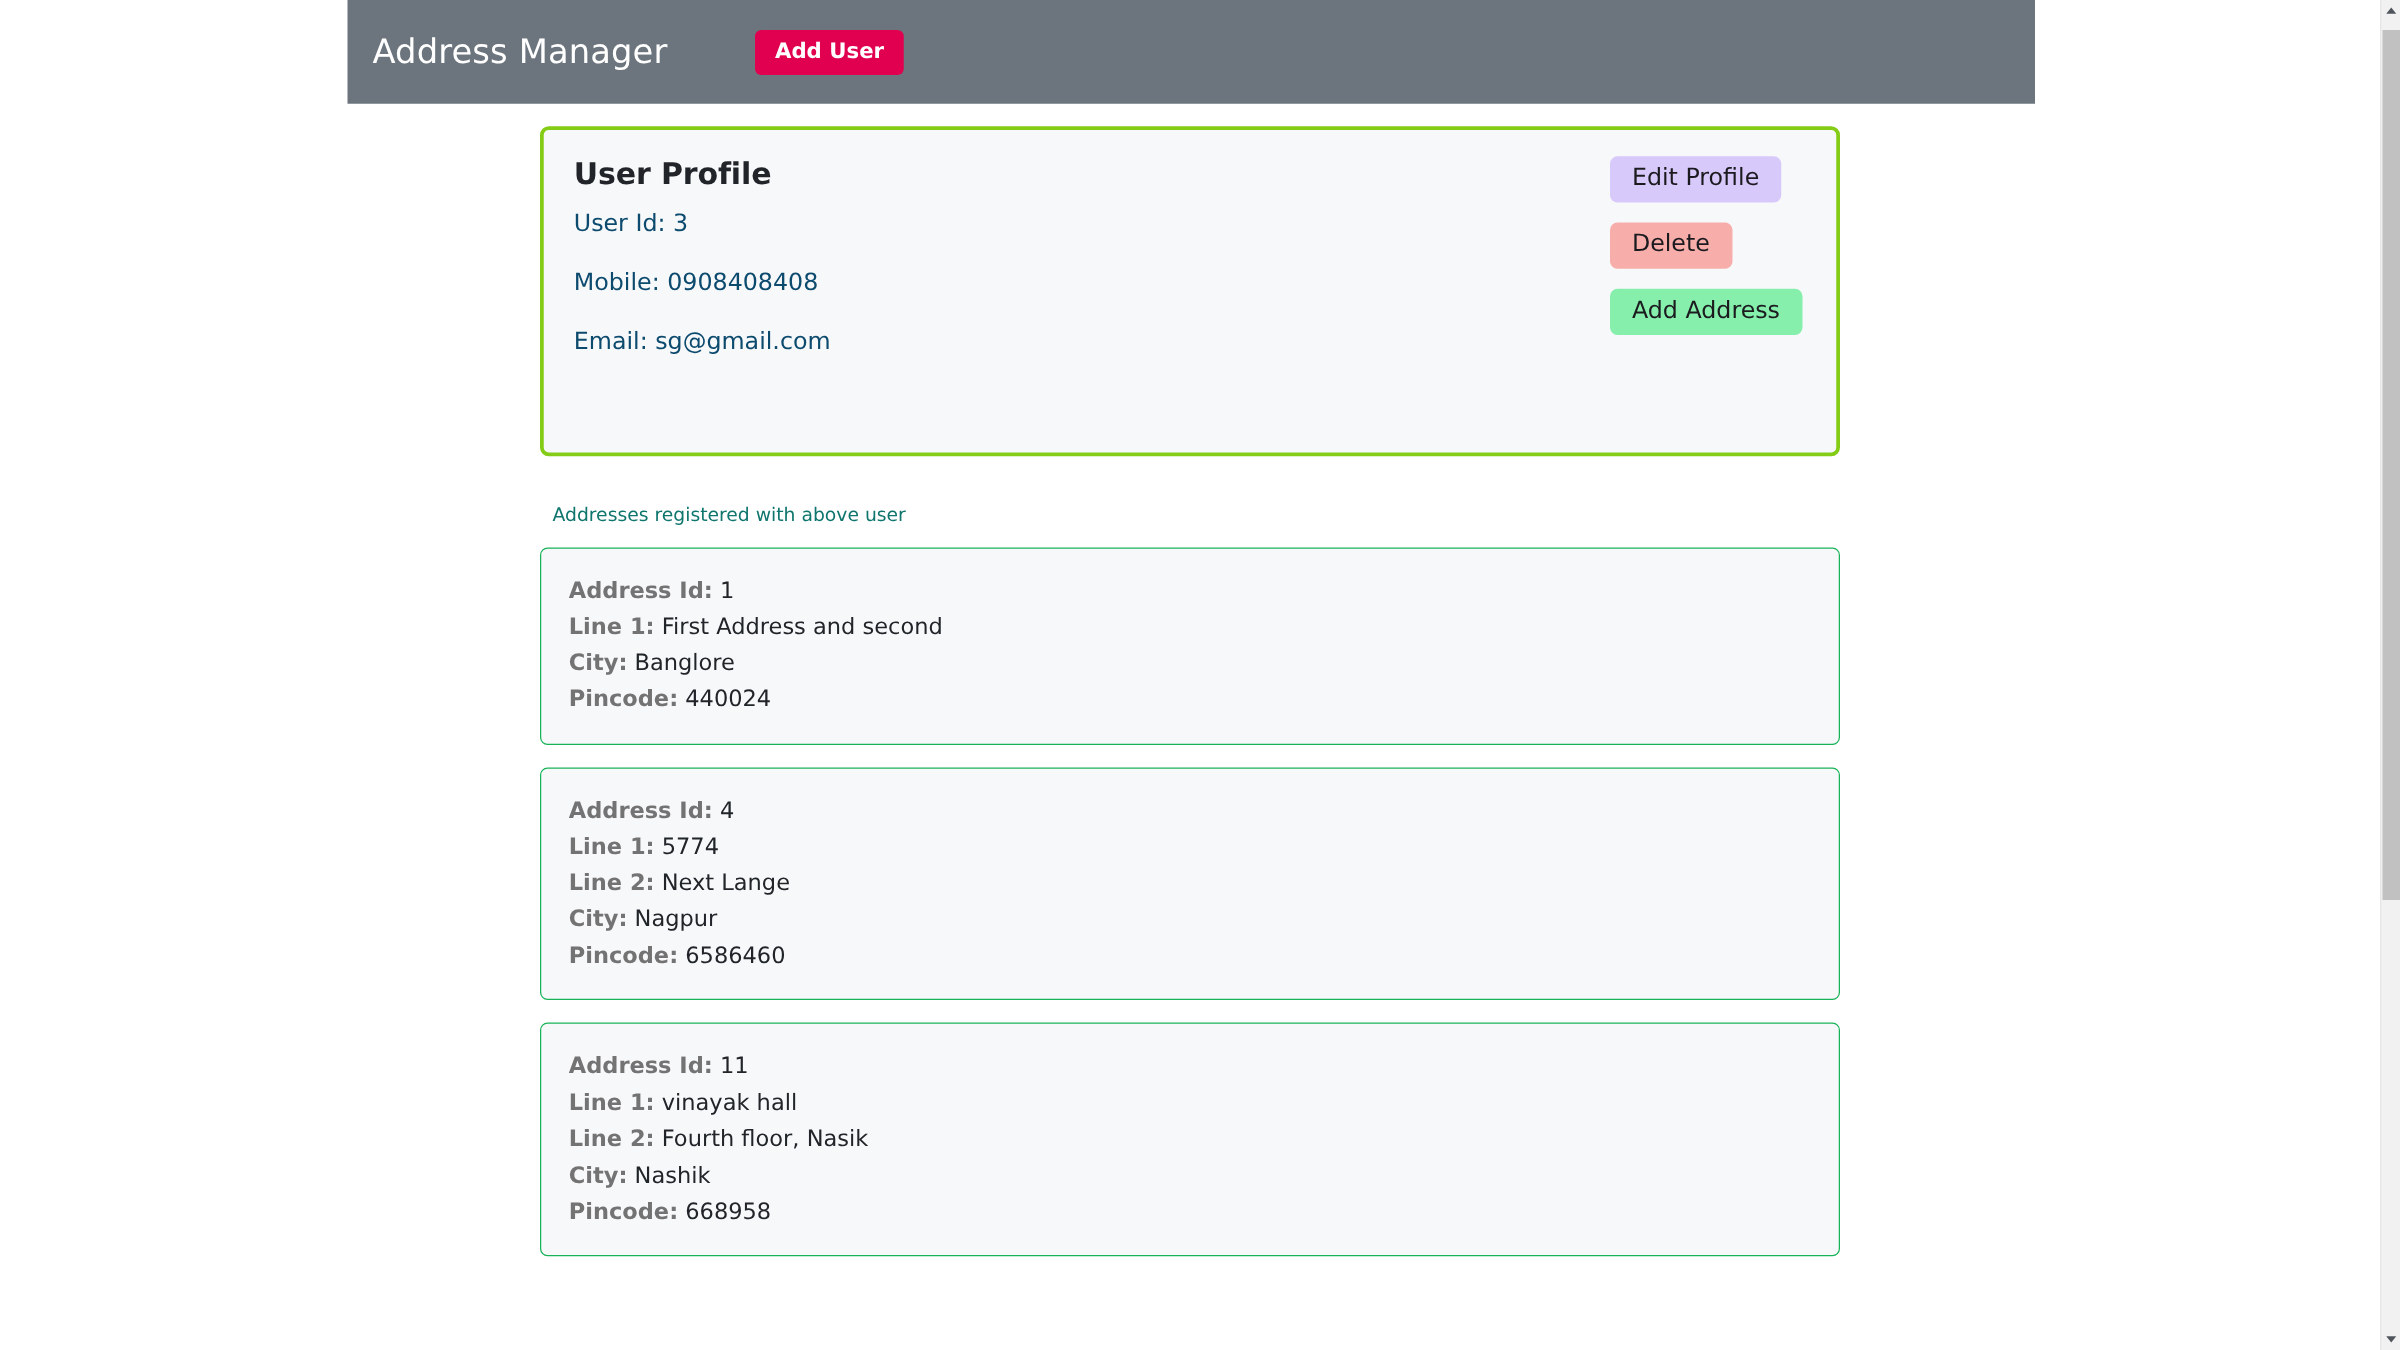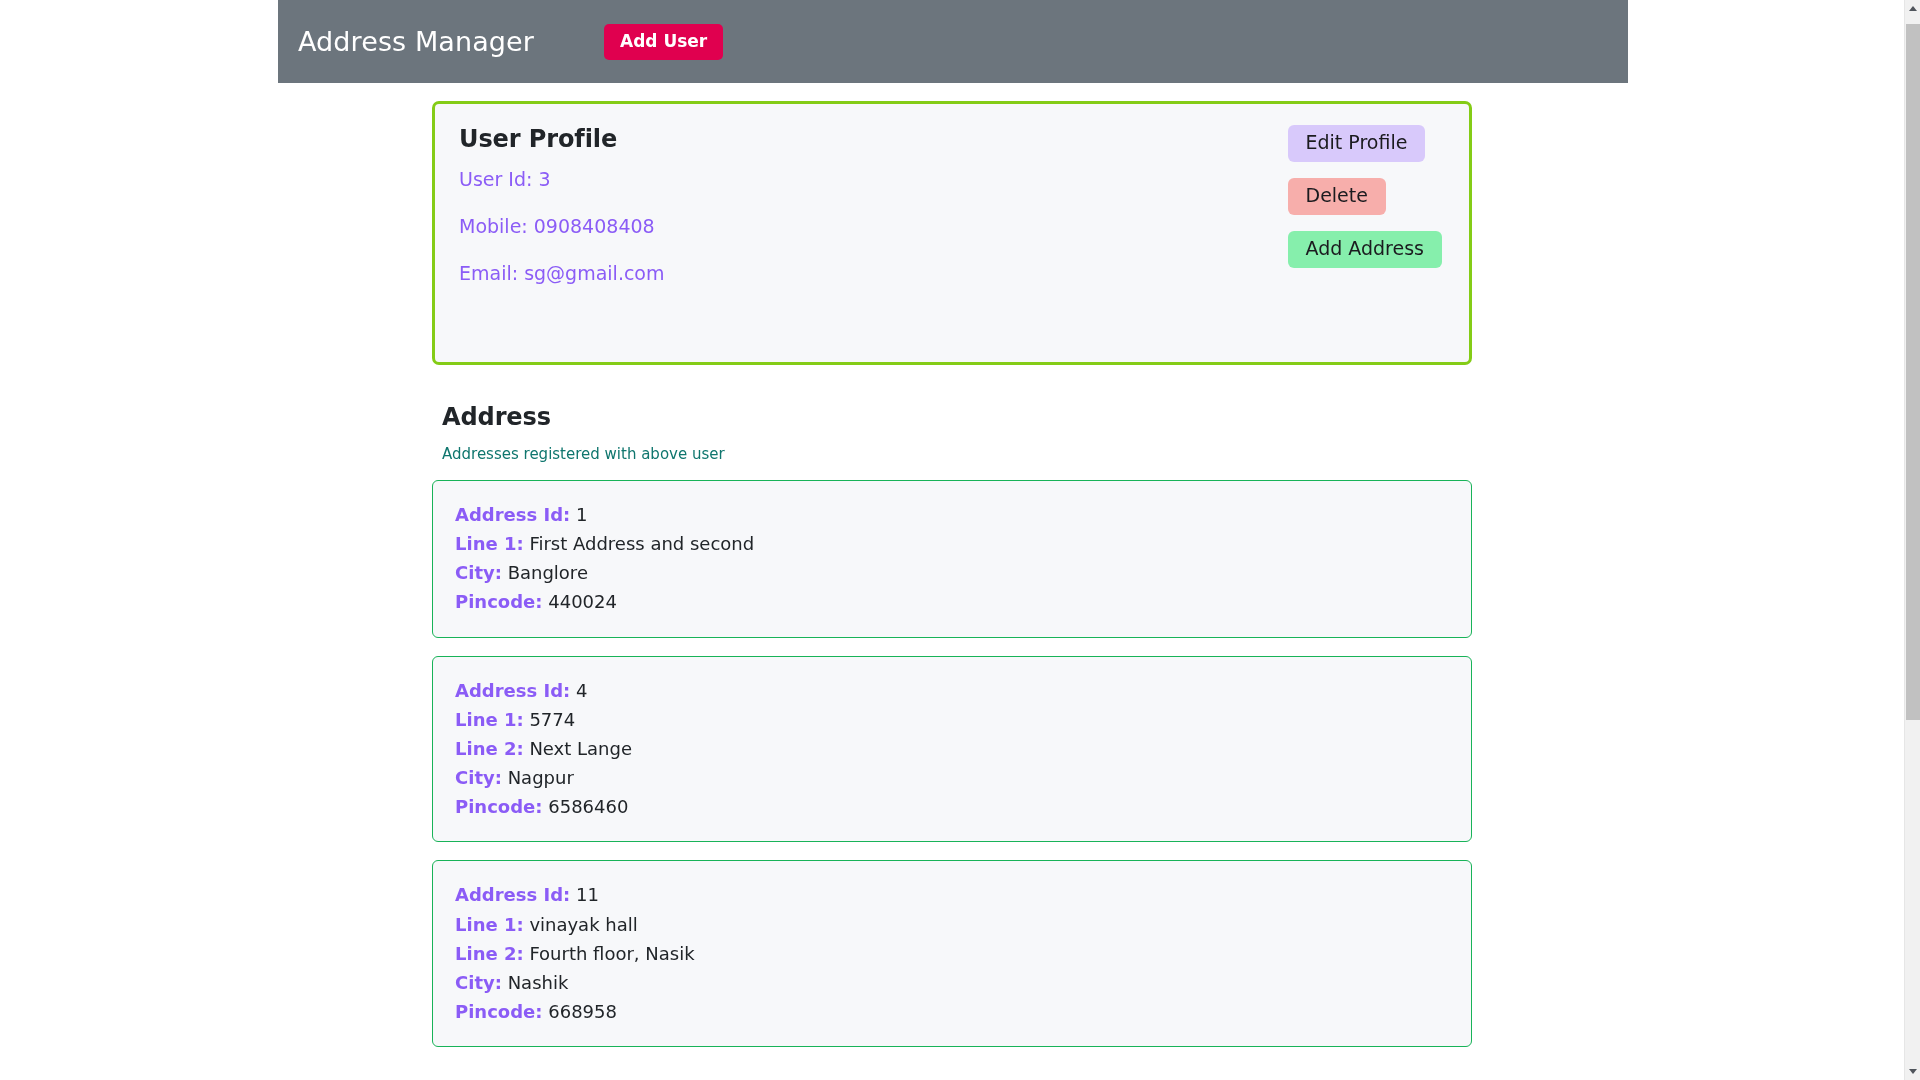--- a/index.html
+++ b/index.html
@@ -77,21 +77,21 @@
   }
   #profile-title {
     font-size: 24px;
     font-weight: 700;
     color: #212529;
     margin: 0 0 16px 0;
     letter-spacing: -0.1px;
   }
   .profile-line {
     font-size: 19px;
-    color: #8b5cf6;
+    color: #0c4a6e;
     margin: 16px 0 26px 0;
     line-height: 1.1;
     font-weight: 400;
   }
   .profile-line:last-of-type { margin-bottom: 0; }
 
   #profile-actions {
     position: absolute;
     right: 27px;
     top: 21px;
@@ -141,21 +141,21 @@
     margin-bottom: 18px;
   }
   .address-line {
     font-size: 18px;
     color: #212529;
     line-height: 1.62;
     font-weight: 400;
   }
   .address-line .lbl {
     font-weight: 700;
-    color: #8b5cf6;
+    color: #737373;
   }
 
   
   #scrollbar-track {
     position: absolute;
     right: 0;
     top: 0;
     width: 16px;
     height: 1080px;
     background: #f1f1f1;
@@ -209,21 +209,20 @@
       <p class="profile-line">Email: sg@gmail.com</p>
 
       <div id="profile-actions">
         <button class="action-btn" id="edit-profile-btn" style="background: rgb(216, 201, 251);">Edit Profile</button>
         <button class="action-btn" id="delete-btn" style="background: rgb(247, 174, 171);">Delete</button>
         <button class="action-btn" id="add-address-btn" style="background: #86efac;">Add Address</button>
       </div>
     </div>
 
     <div id="address-section">
-      <h2 id="address-title">Address</h2>
       <div id="address-subtitle">Addresses registered with above user</div>
 
       <div id="address-list">
           <div class="address-card" style="border-color: rgb(24, 179, 88);">
             <div class="address-line"><span class="lbl">Address Id:</span><span> 1</span></div>
             <div class="address-line"><span class="lbl">Line 1:</span><span> First Address and second</span></div>
             <div class="address-line"><span class="lbl">City:</span><span> Banglore</span></div>
             <div class="address-line"><span class="lbl">Pincode:</span><span> 440024</span></div>
           </div>
           <div class="address-card" style="border-color: rgb(24, 179, 88);">

